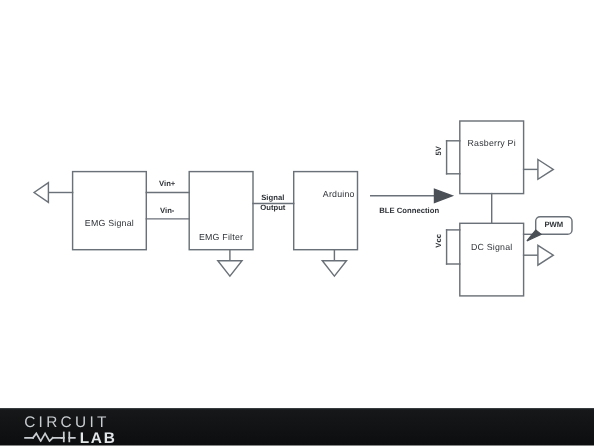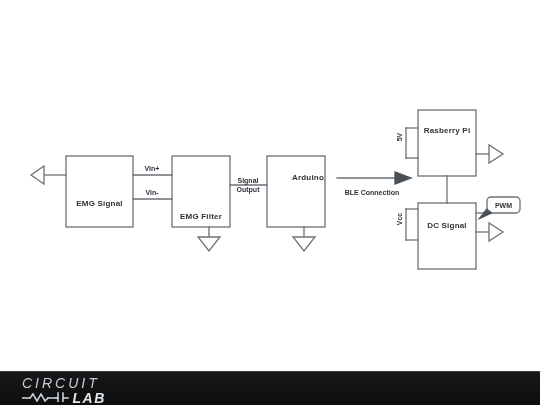--- a/index.html
+++ b/index.html
@@ -27,21 +27,21 @@
   }
   #canvas svg {
     position: absolute;
     left: 0;
     top: 0;
   }
 
   .blk-label {
     position: absolute;
     font-size: 8px;
-    font-weight: bold;
+    font-weight: normal;
     color: #2f3338;
     letter-spacing: .2px;
     white-space: nowrap;
     transform: translate(-50%, -50%);
     text-align: right;
   }
   .wire-label {
     position: absolute;
     font-size: 7px;
     font-weight: bold;
@@ -85,21 +85,20 @@
     left: 0; top: 0;
     width: 540px; height: 1px;
     background: #3a3d40;
   }
   #logo {
     position: absolute;
     left: 22px;
     top: 4px;
     width: 84px;
     height: 27px;
-    font-style: italic;
   }
   #logo-word {
     position: absolute;
     left: 0; top: 0;
     font-size: 14px;
     letter-spacing: 3.0px;
     color: #c9ccd0;
     font-family: "Liberation Sans", sans-serif;
     font-weight: 300;
   }

